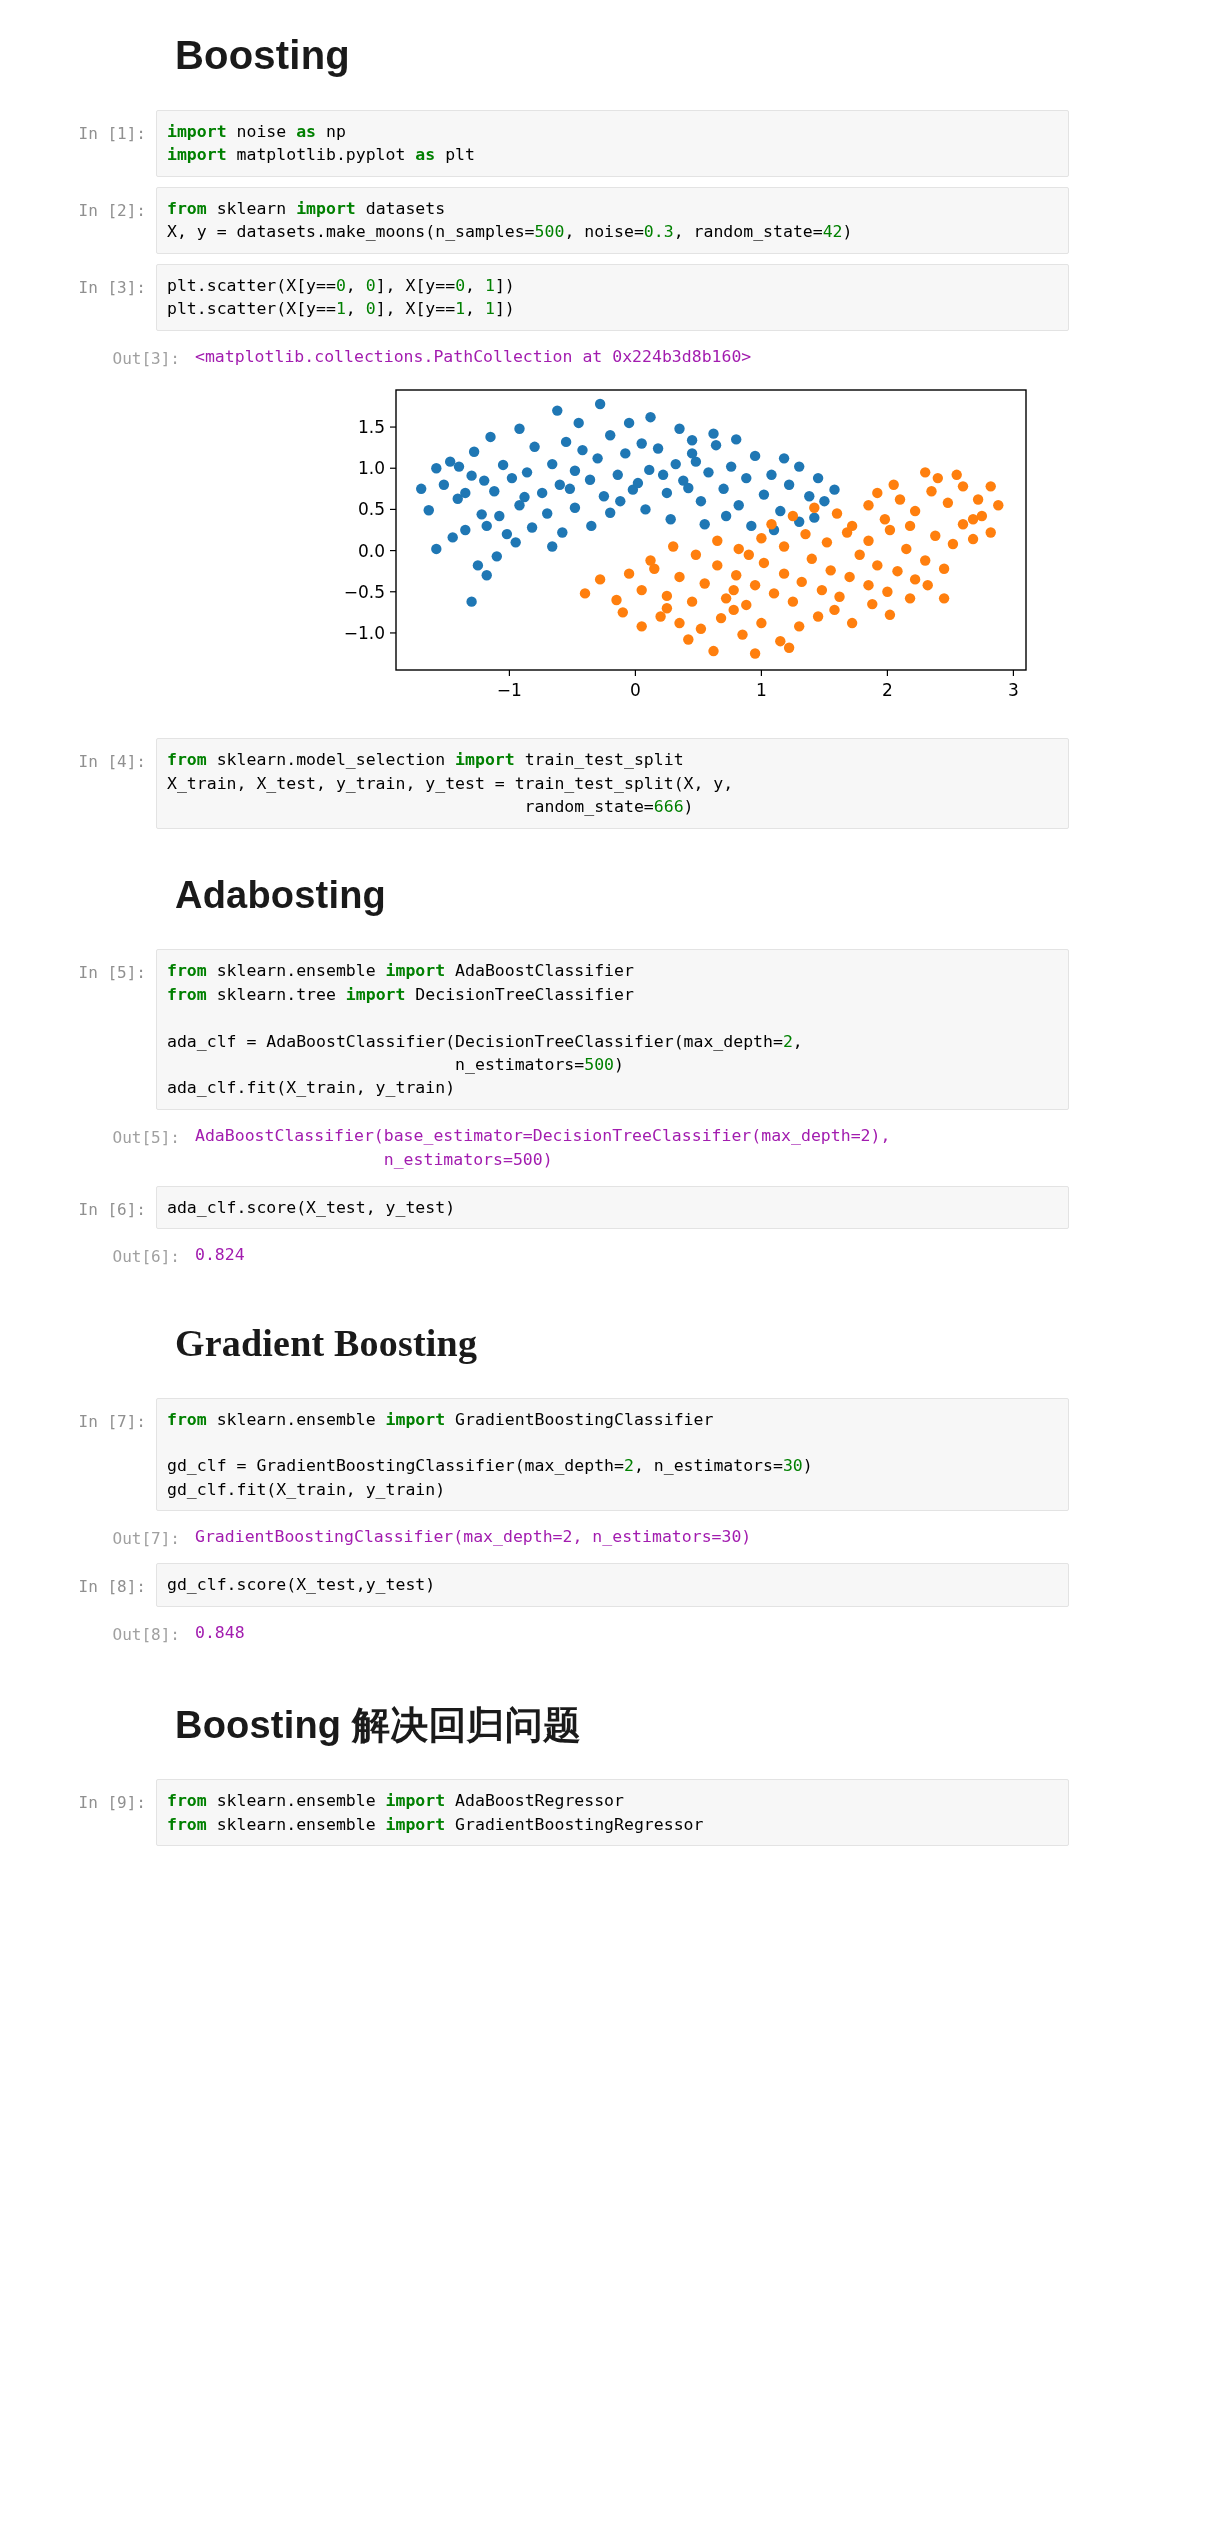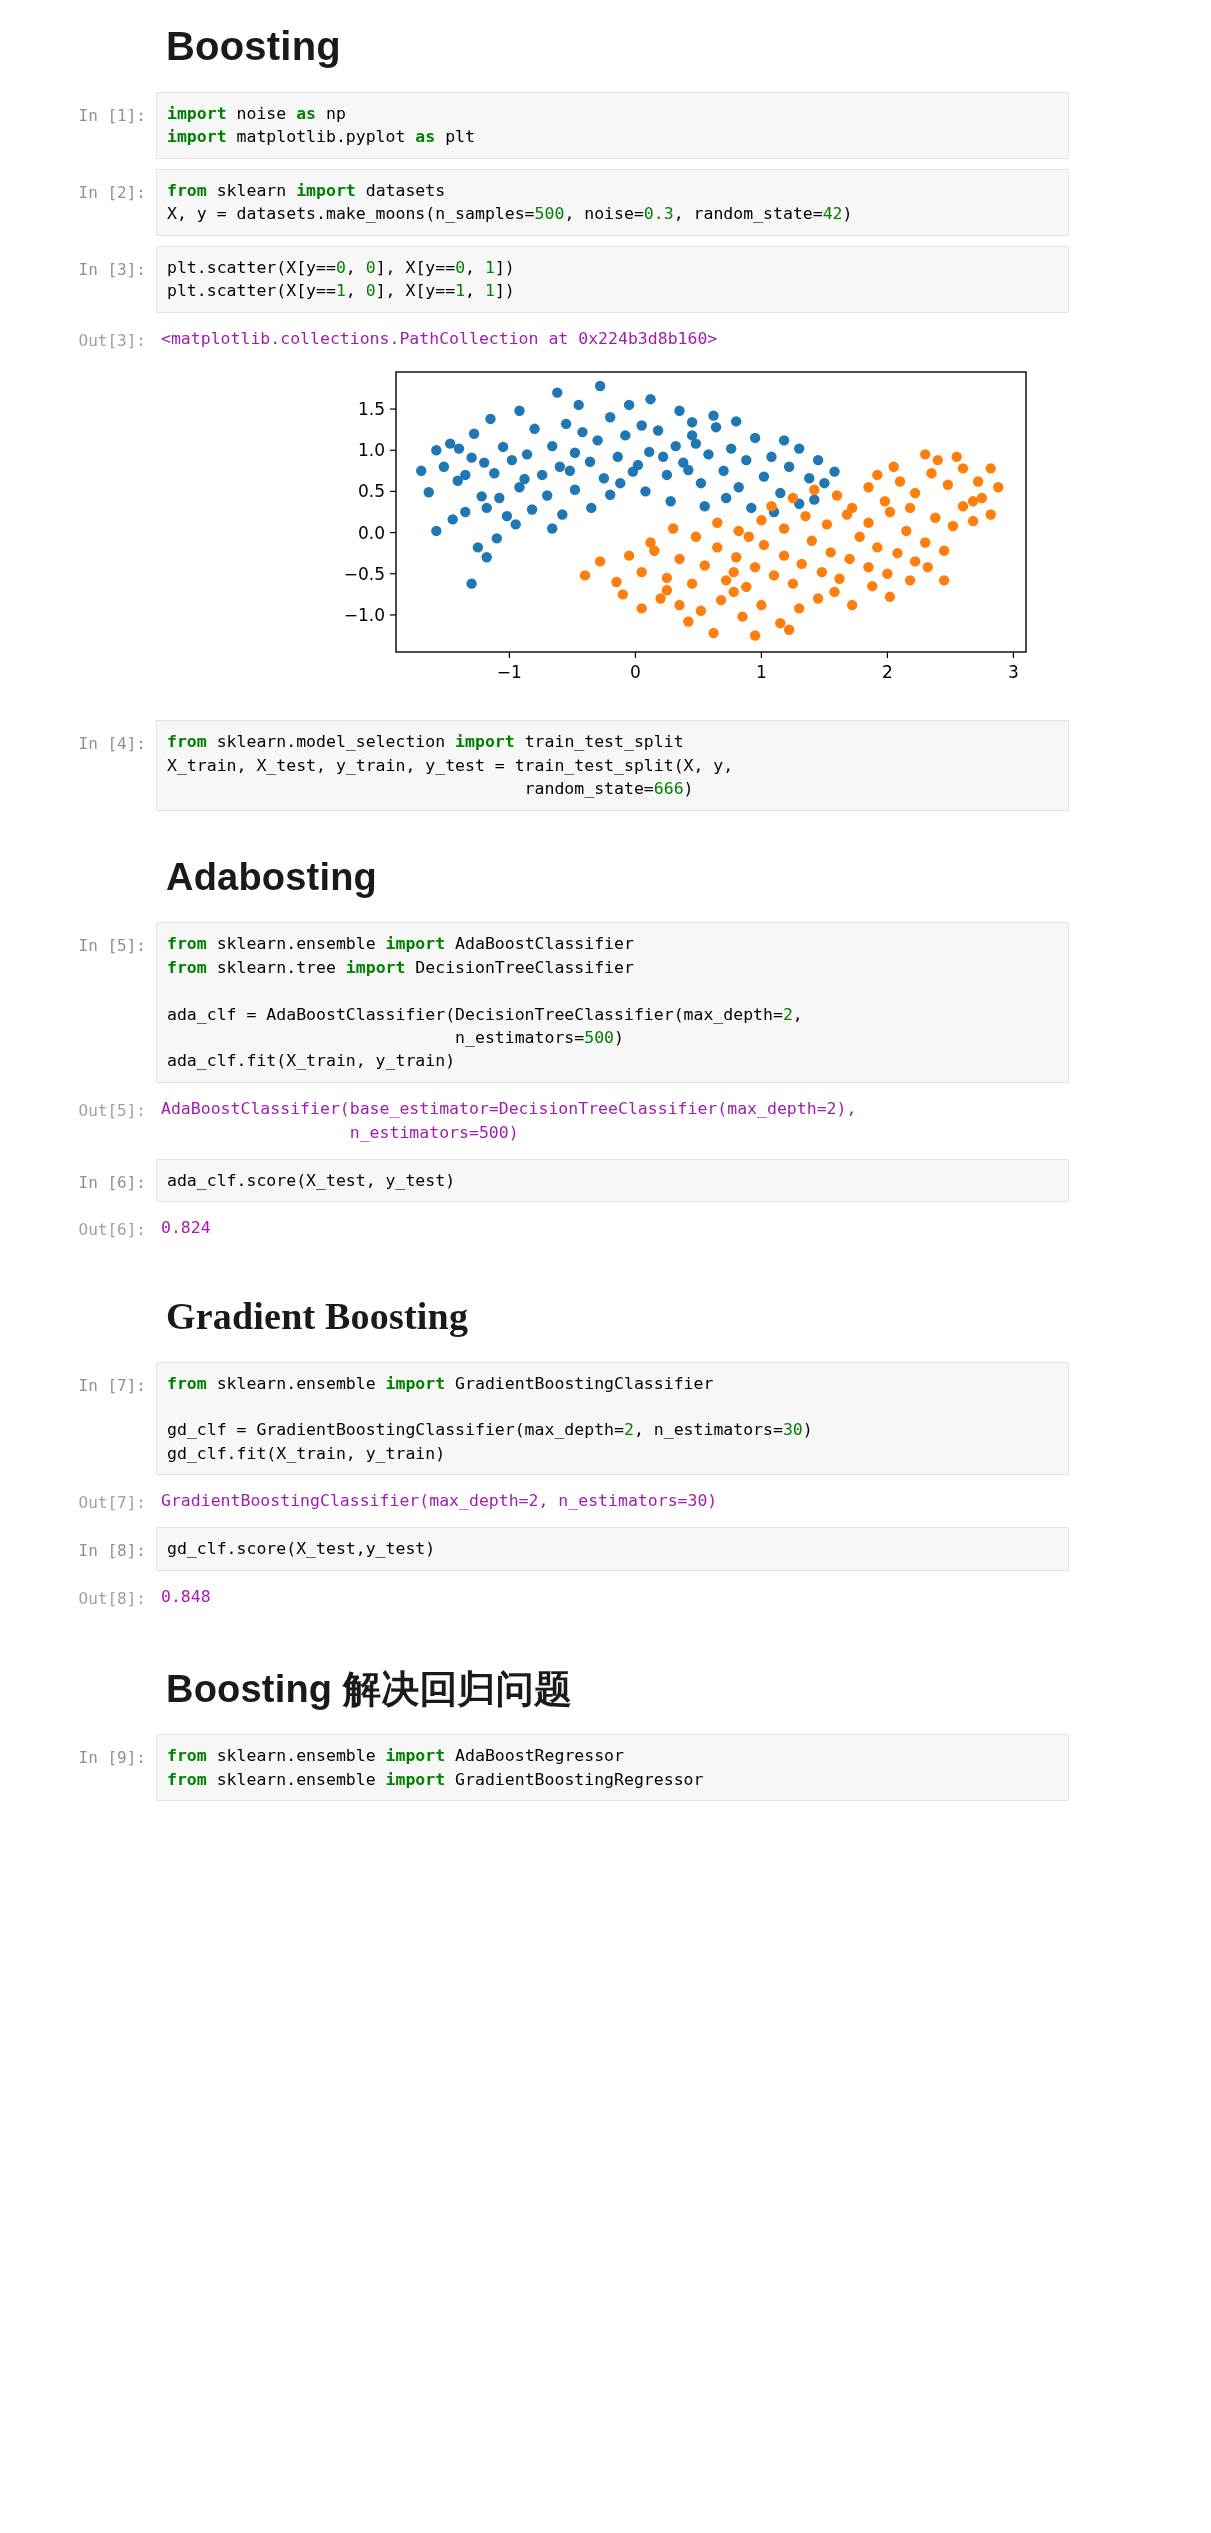--- a/index.html
+++ b/index.html
@@ -14,21 +14,21 @@
     color: #000000;
   }
   .notebook {
     width: 1211px;
     position: relative;
     padding-top: 8px;
     box-sizing: border-box;
   }
   
   .md-heading {
-    margin: 0;
+    margin: 9px;
     padding: 0 0 0 166px;
     font-family: "Liberation Sans", sans-serif;
     font-weight: bold;
     color: #1a1a1a;
     letter-spacing: 0.2px;
   }
   .h1-boosting { font-size: 40px; line-height: 1.2; padding-top: 14px; padding-bottom: 22px;}
   .h1-ada      { font-size: 38px; line-height: 1.2; padding-top: 34px; padding-bottom: 22px;}
   .h1-gb       { font-size: 38px; line-height: 1.2; padding-top: 40px; padding-bottom: 22px; font-family: Liberation Serif, serif;}
   .h1-reg      { font-size: 38px; line-height: 1.2; padding-top: 44px; padding-bottom: 22px;}
@@ -51,20 +51,21 @@
     font-family: "DejaVu Sans Mono", monospace;
     font-size: 16px;
     line-height: 1.45;
     color: #909090;
     padding-top: 12px;
     user-select: none;
   }
   .prompt.out {
     color: #a0a0a0;
     padding-top: 6px;
+    margin-left: 34px;
   }
   .in-body {
     flex: 1 1 auto;
     max-width: 1010px;
     background: #f7f7f7;
     border: 1px solid #e3e3e3;
     border-radius: 2px;
     padding: 9px 10px 9px 10px;
     box-sizing: border-box;
     font-family: "DejaVu Sans Mono", monospace;

